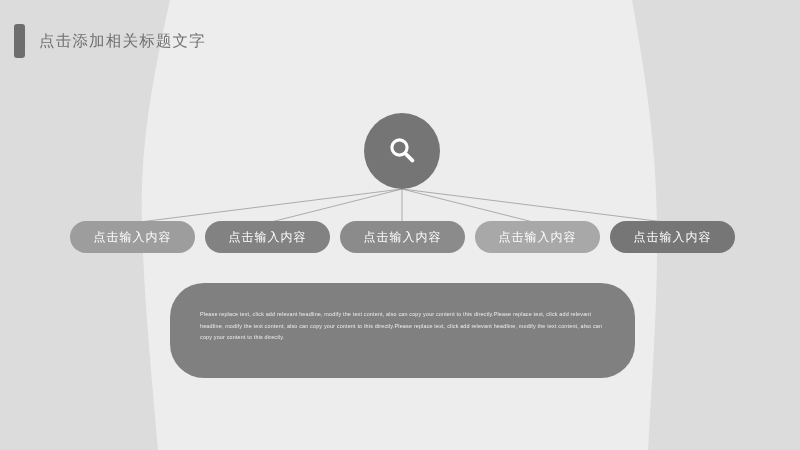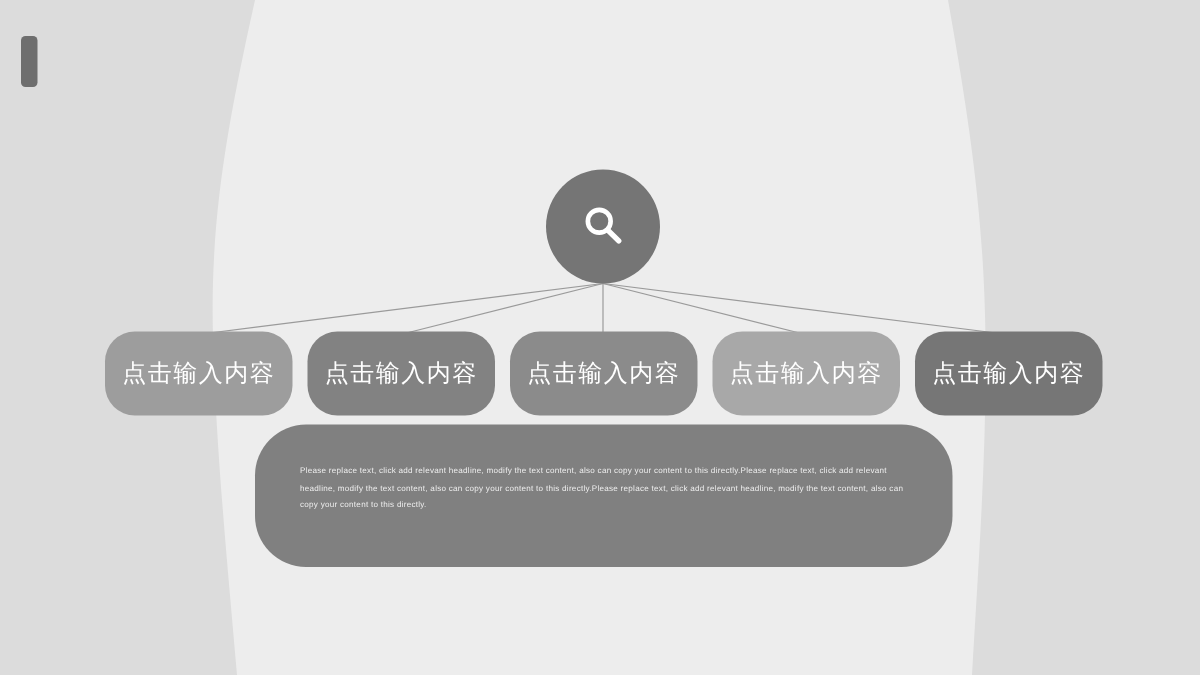--- a/index.html
+++ b/index.html
@@ -74,27 +74,27 @@
     display: flex;
     align-items: center;
     justify-content: center;
   }
   #search-node svg { display: block; }
 
   
   .pill {
     position: absolute;
     top: 221px;
-    height: 56px;
+    height: 32px;
     border-radius: 20px;
     display: flex;
     align-items: center;
     justify-content: center;
     color: #ffffff;
-    font-size: 16px;
+    font-size: 12px;
     letter-spacing: 1px;
     white-space: nowrap;
   }
 
   
   #body-box {
     position: absolute;
     left: 170px;
     top: 283px;
     width: 465px;
@@ -131,20 +131,21 @@
       <line x1="402" y1="189" x2="132" y2="223"></line>
       <line x1="402" y1="189" x2="267" y2="223"></line>
       <line x1="402" y1="189" x2="402" y2="223"></line>
       <line x1="402" y1="189" x2="537" y2="223"></line>
       <line x1="402" y1="189" x2="672" y2="223"></line>
     </g>
   </svg>
 
   <div id="title-block">
     <div id="title-accent"></div>
+    <div id="title-text">点击添加相关标题文字</div>
   </div>
 
   <div id="search-node">
     <span>
       <svg width="34" height="34" viewBox="0 0 34 34">
         <circle cx="14.5" cy="13.5" r="7.6" fill="none" stroke="#ffffff" stroke-width="3.1"></circle>
         <line x1="20.2" y1="19.4" x2="27.5" y2="26.6" stroke="#ffffff" stroke-width="3.6" stroke-linecap="round"></line>
       </svg>
     </span>
   </div>

